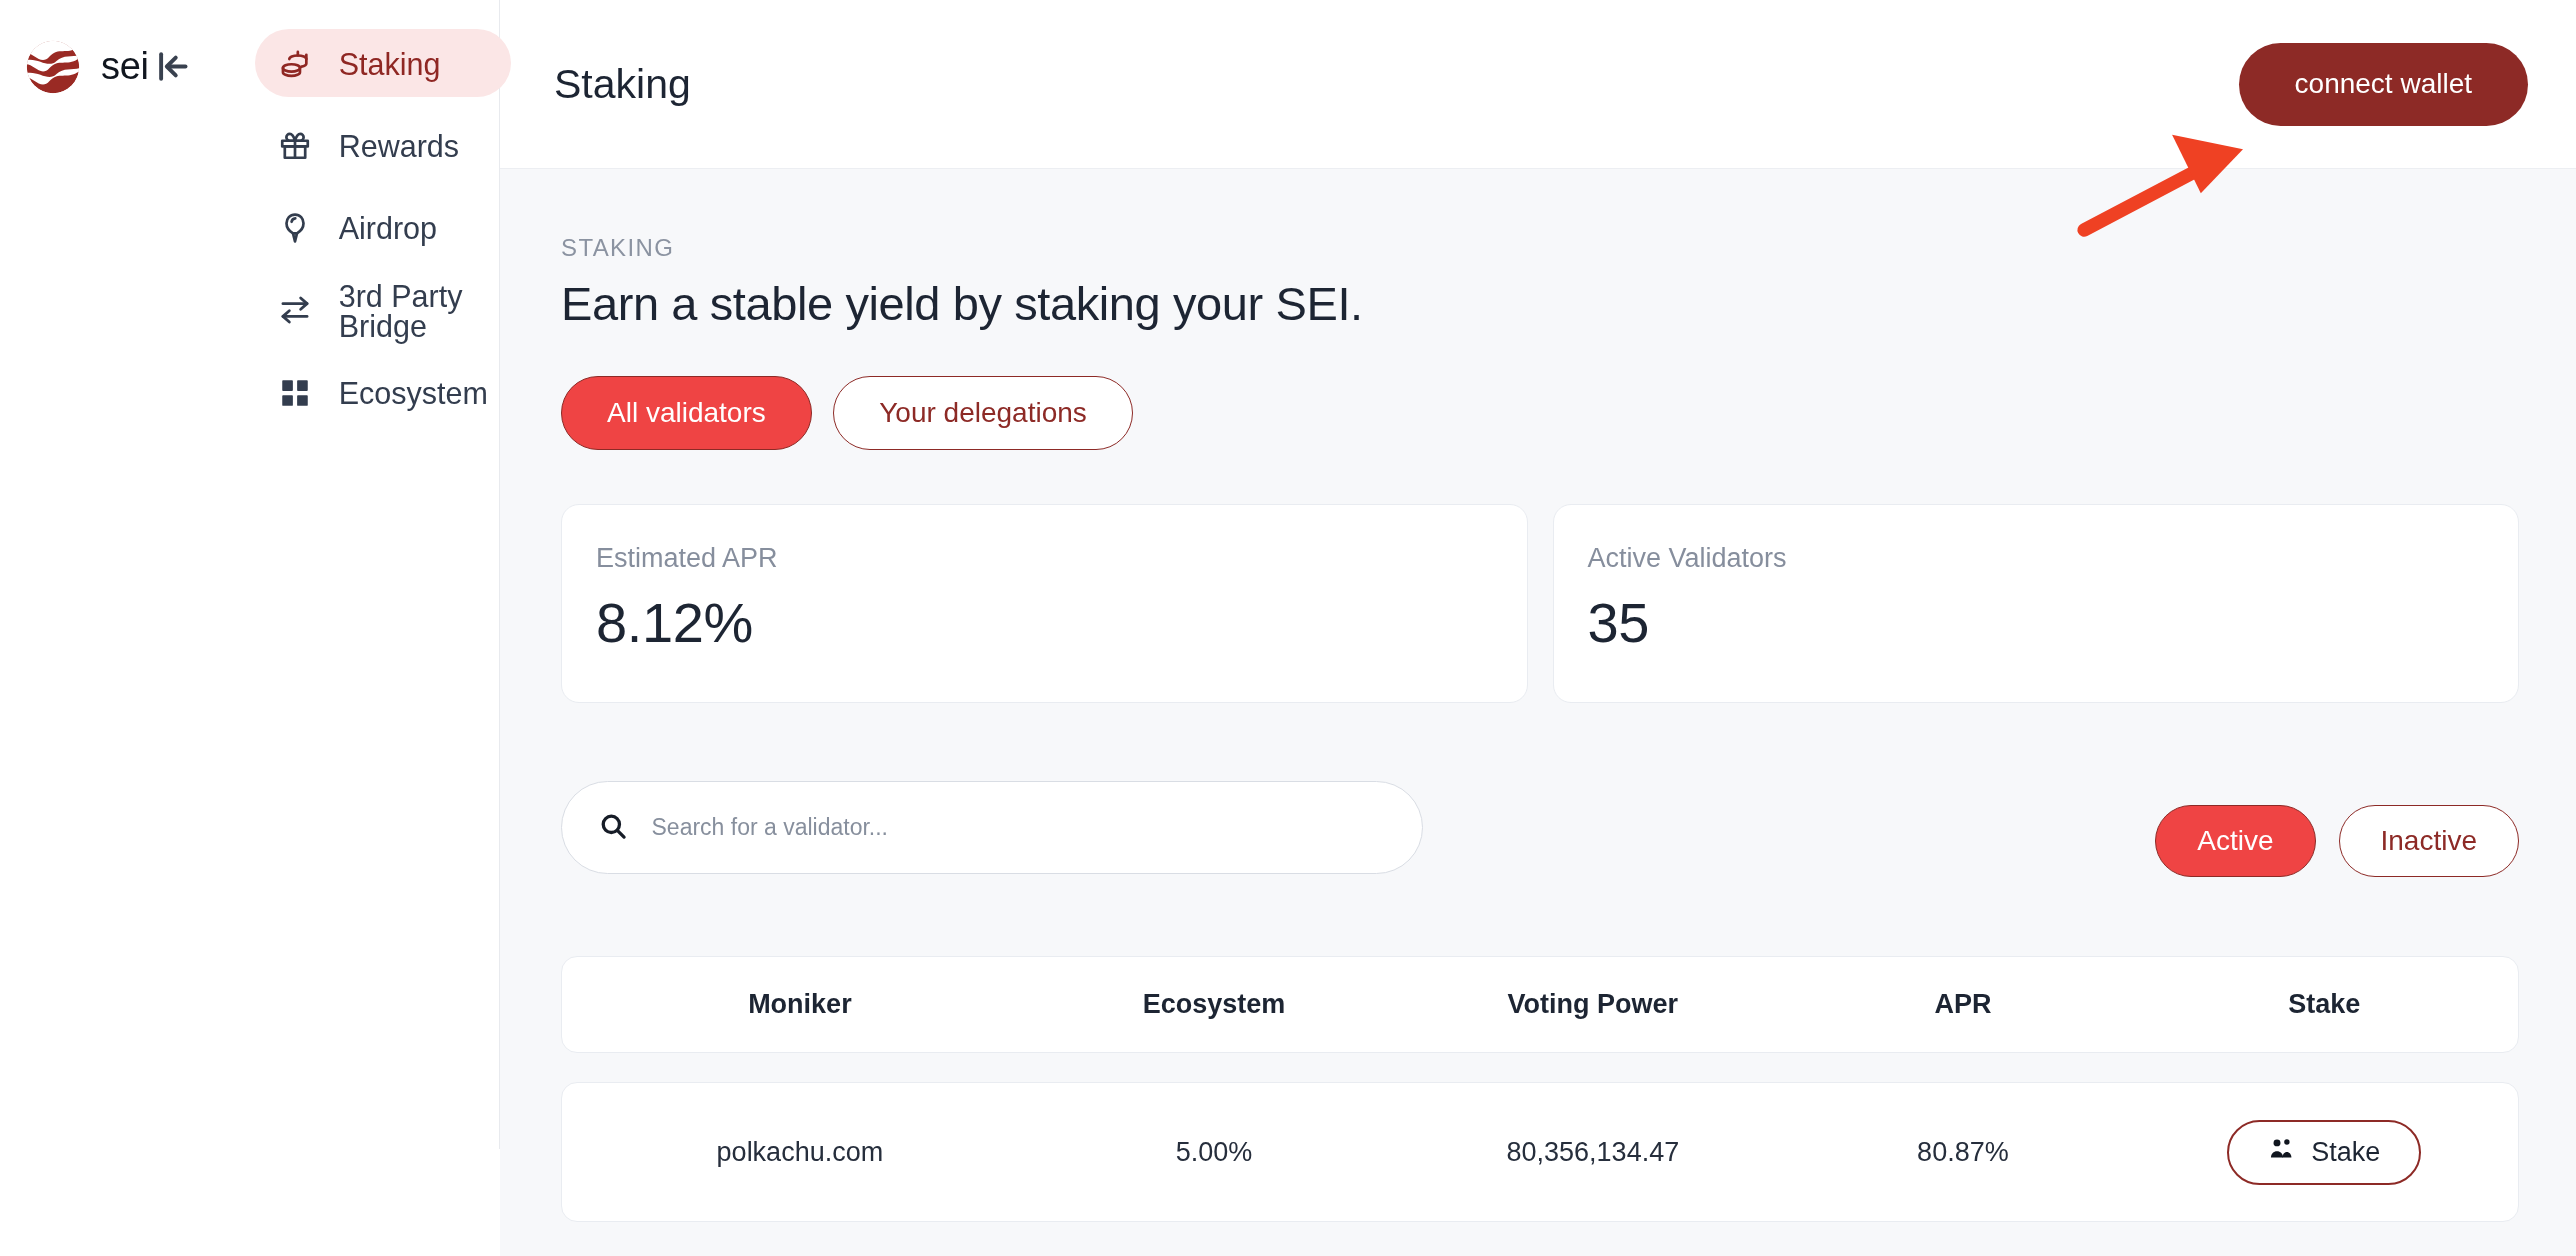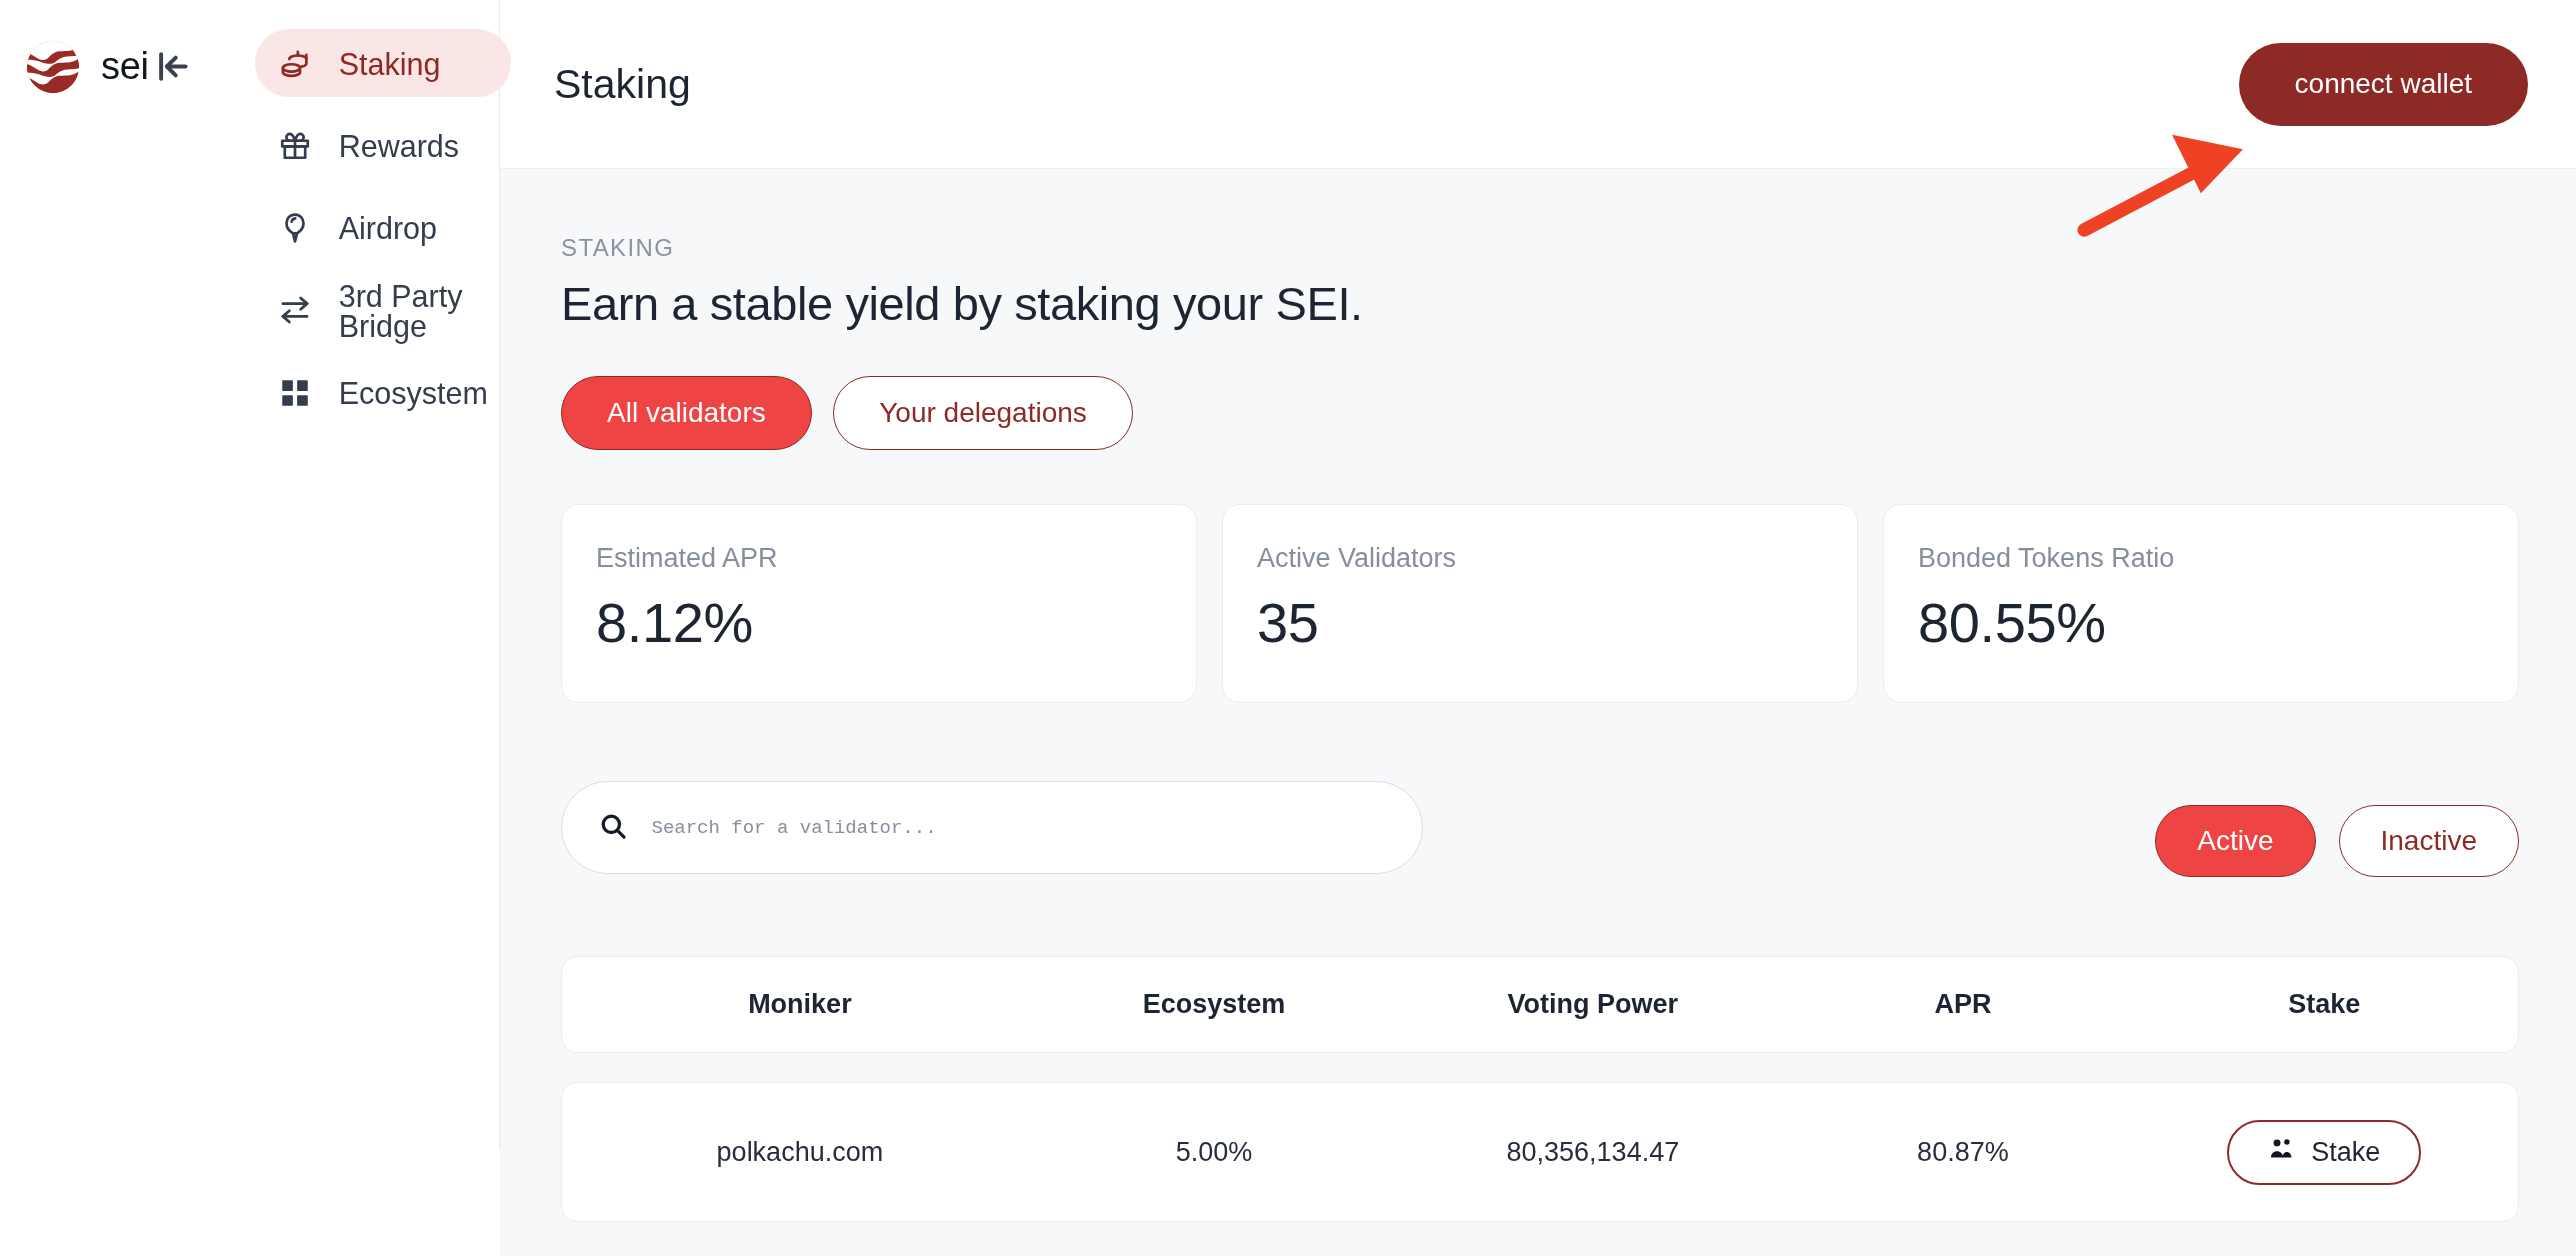--- a/index.html
+++ b/index.html
@@ -132,22 +132,22 @@
     width: 862px; height: 93px;
     background: #ffffff;
     border: 1.8px solid #d9dde4;
     border-radius: 50px;
     display: flex; align-items: center;
     padding: 0 36px;
     gap: 23px;
   }
   .search-input {
     border: none; outline: none; background: transparent;
-    font-size: 19px; color: #14532d;
-    font-family: Liberation Mono, monospace;
+    font-size: 23px; color: #14532d;
+    font-family: Liberation Sans, sans-serif;
     width: 100%;
   }
   .search-input::placeholder { color: #878f9d; }
   .filters { margin-left: auto; display: flex; gap: 23px; }
   .filters .seg { height: 72px; padding: 8px 41px; border-radius: 39px; margin-top: 27px; }
 
   
   .table-head {
     background: #ffffff;
     border: 1.8px solid #e9ecf1;
@@ -319,24 +319,20 @@
         </div>
 
         <div class="cards">
           <div class="card">
             <div class="card-label">Estimated APR</div>
             <div class="card-value">8.12%</div>
           </div>
           <div class="card">
             <div class="card-label">Active Validators</div>
             <div class="card-value">35</div>
-          </div>
-          <div class="card">
-            <div class="card-label">Bonded Tokens Ratio</div>
-            <div class="card-value">80.55%</div>
           </div>
         </div>
 
         <div class="search-row">
           <div class="search-box">
             <span>
               <svg width="30.5" height="30.5" viewBox="0 0 24 24" fill="none" stroke="#161c27" stroke-width="2.6" stroke-linecap="round">
                 <circle cx="10.5" cy="10.5" r="6.4"></circle>
                 <line x1="15.4" y1="15.4" x2="20.5" y2="20.5"></line>
               </svg>

